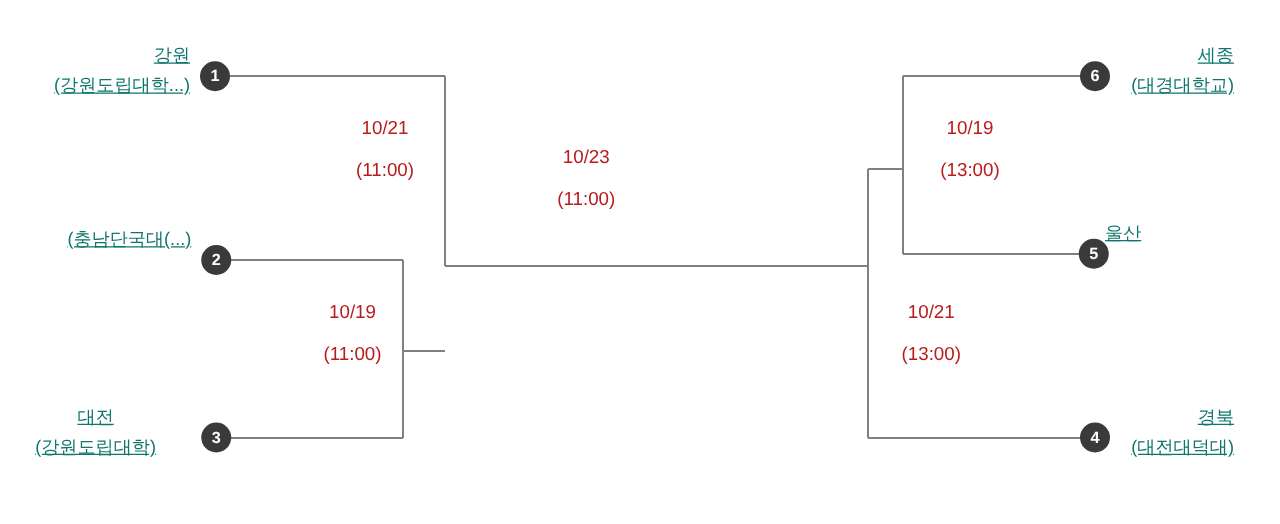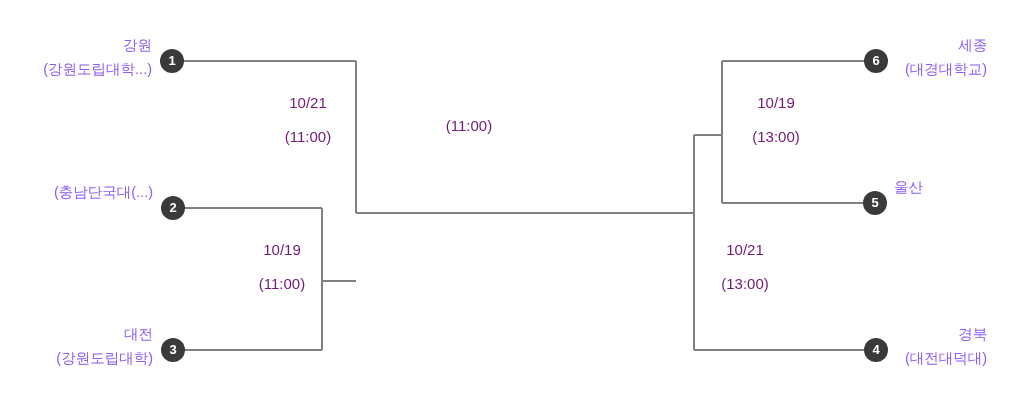--- a/index.html
+++ b/index.html
@@ -36,32 +36,33 @@
     font-size: 13px;
     font-weight: bold;
     line-height: 24px;
     text-align: center;
     font-family: "Liberation Sans", "DejaVu Sans", sans-serif;
   }
   .team {
     position: absolute;
     font-size: 14.5px;
     line-height: 24px;
-    color: #8b5cf6;
+    color: #0f766e;
     white-space: nowrap;
+    text-decoration: underline;
   }
   .team .name { display: block; }
   .team .club { display: block; }
   .team.right { text-align: right; }
   .team.left { text-align: right; }
   .match {
     position: absolute;
     font-size: 15px;
     line-height: 34px;
-    color: #701a75;
+    color: #b91c1c;
     text-align: center;
     white-space: nowrap;
   }
   .match .date { display: block; }
   .match .time { display: block; }
 </style>
 </head>
 <body>
 
 <div id="bracket">
@@ -104,46 +105,47 @@
   <div class="badge" style="left:863px; top:191px;">5</div>
   <div class="badge" style="left:864px; top:49px;">6</div>
 
   <div class="team left" style="left:0px; top:33px; width:152px;">
     <span class="name">강원</span>
     <span class="club">(강원도립대학...)</span>
   </div>
   <div class="team left" style="left:0px; top:180px; width:153px;">
     <span class="club">(충남단국대(...)</span>
   </div>
-  <div class="team left" style="left:0px; top:322px; width:153px;">
+  <div class="team left" style="left:0px; top:322px; width:153px;text-align:center;">
     <span class="name">대전</span>
     <span class="club">(강원도립대학)</span>
   </div>
 
   <div class="team right" style="left:905px; top:322px;">
     <span class="name">경북</span>
     <span class="club">(대전대덕대)</span>
   </div>
-  <div class="team right" style="left:884px; top:175px;margin-left:10px;">
+  <div class="team right" style="left:884px; top:175px;">
     <span class="name">울산</span>
   </div>
   <div class="team right" style="left:905px; top:33px;">
     <span class="name">세종</span>
     <span class="club">(대경대학교)</span>
   </div>
 
   <div class="match" style="left:268px; top:86px; width:80px;">
     <span class="date">10/21</span>
     <span class="time">(11:00)</span>
   </div>
   <div class="match" style="left:242px; top:233px; width:80px;">
     <span class="date">10/19</span>
     <span class="time">(11:00)</span>
   </div>
   <div class="match" style="left:425px; top:109px; width:88px;">
+    <span class="date">10/23</span>
     <span class="time">(11:00)</span>
   </div>
   <div class="match" style="left:736px; top:86px; width:80px;">
     <span class="date">10/19</span>
     <span class="time">(13:00)</span>
   </div>
   <div class="match" style="left:705px; top:233px; width:80px;">
     <span class="date">10/21</span>
     <span class="time">(13:00)</span>
   </div>

